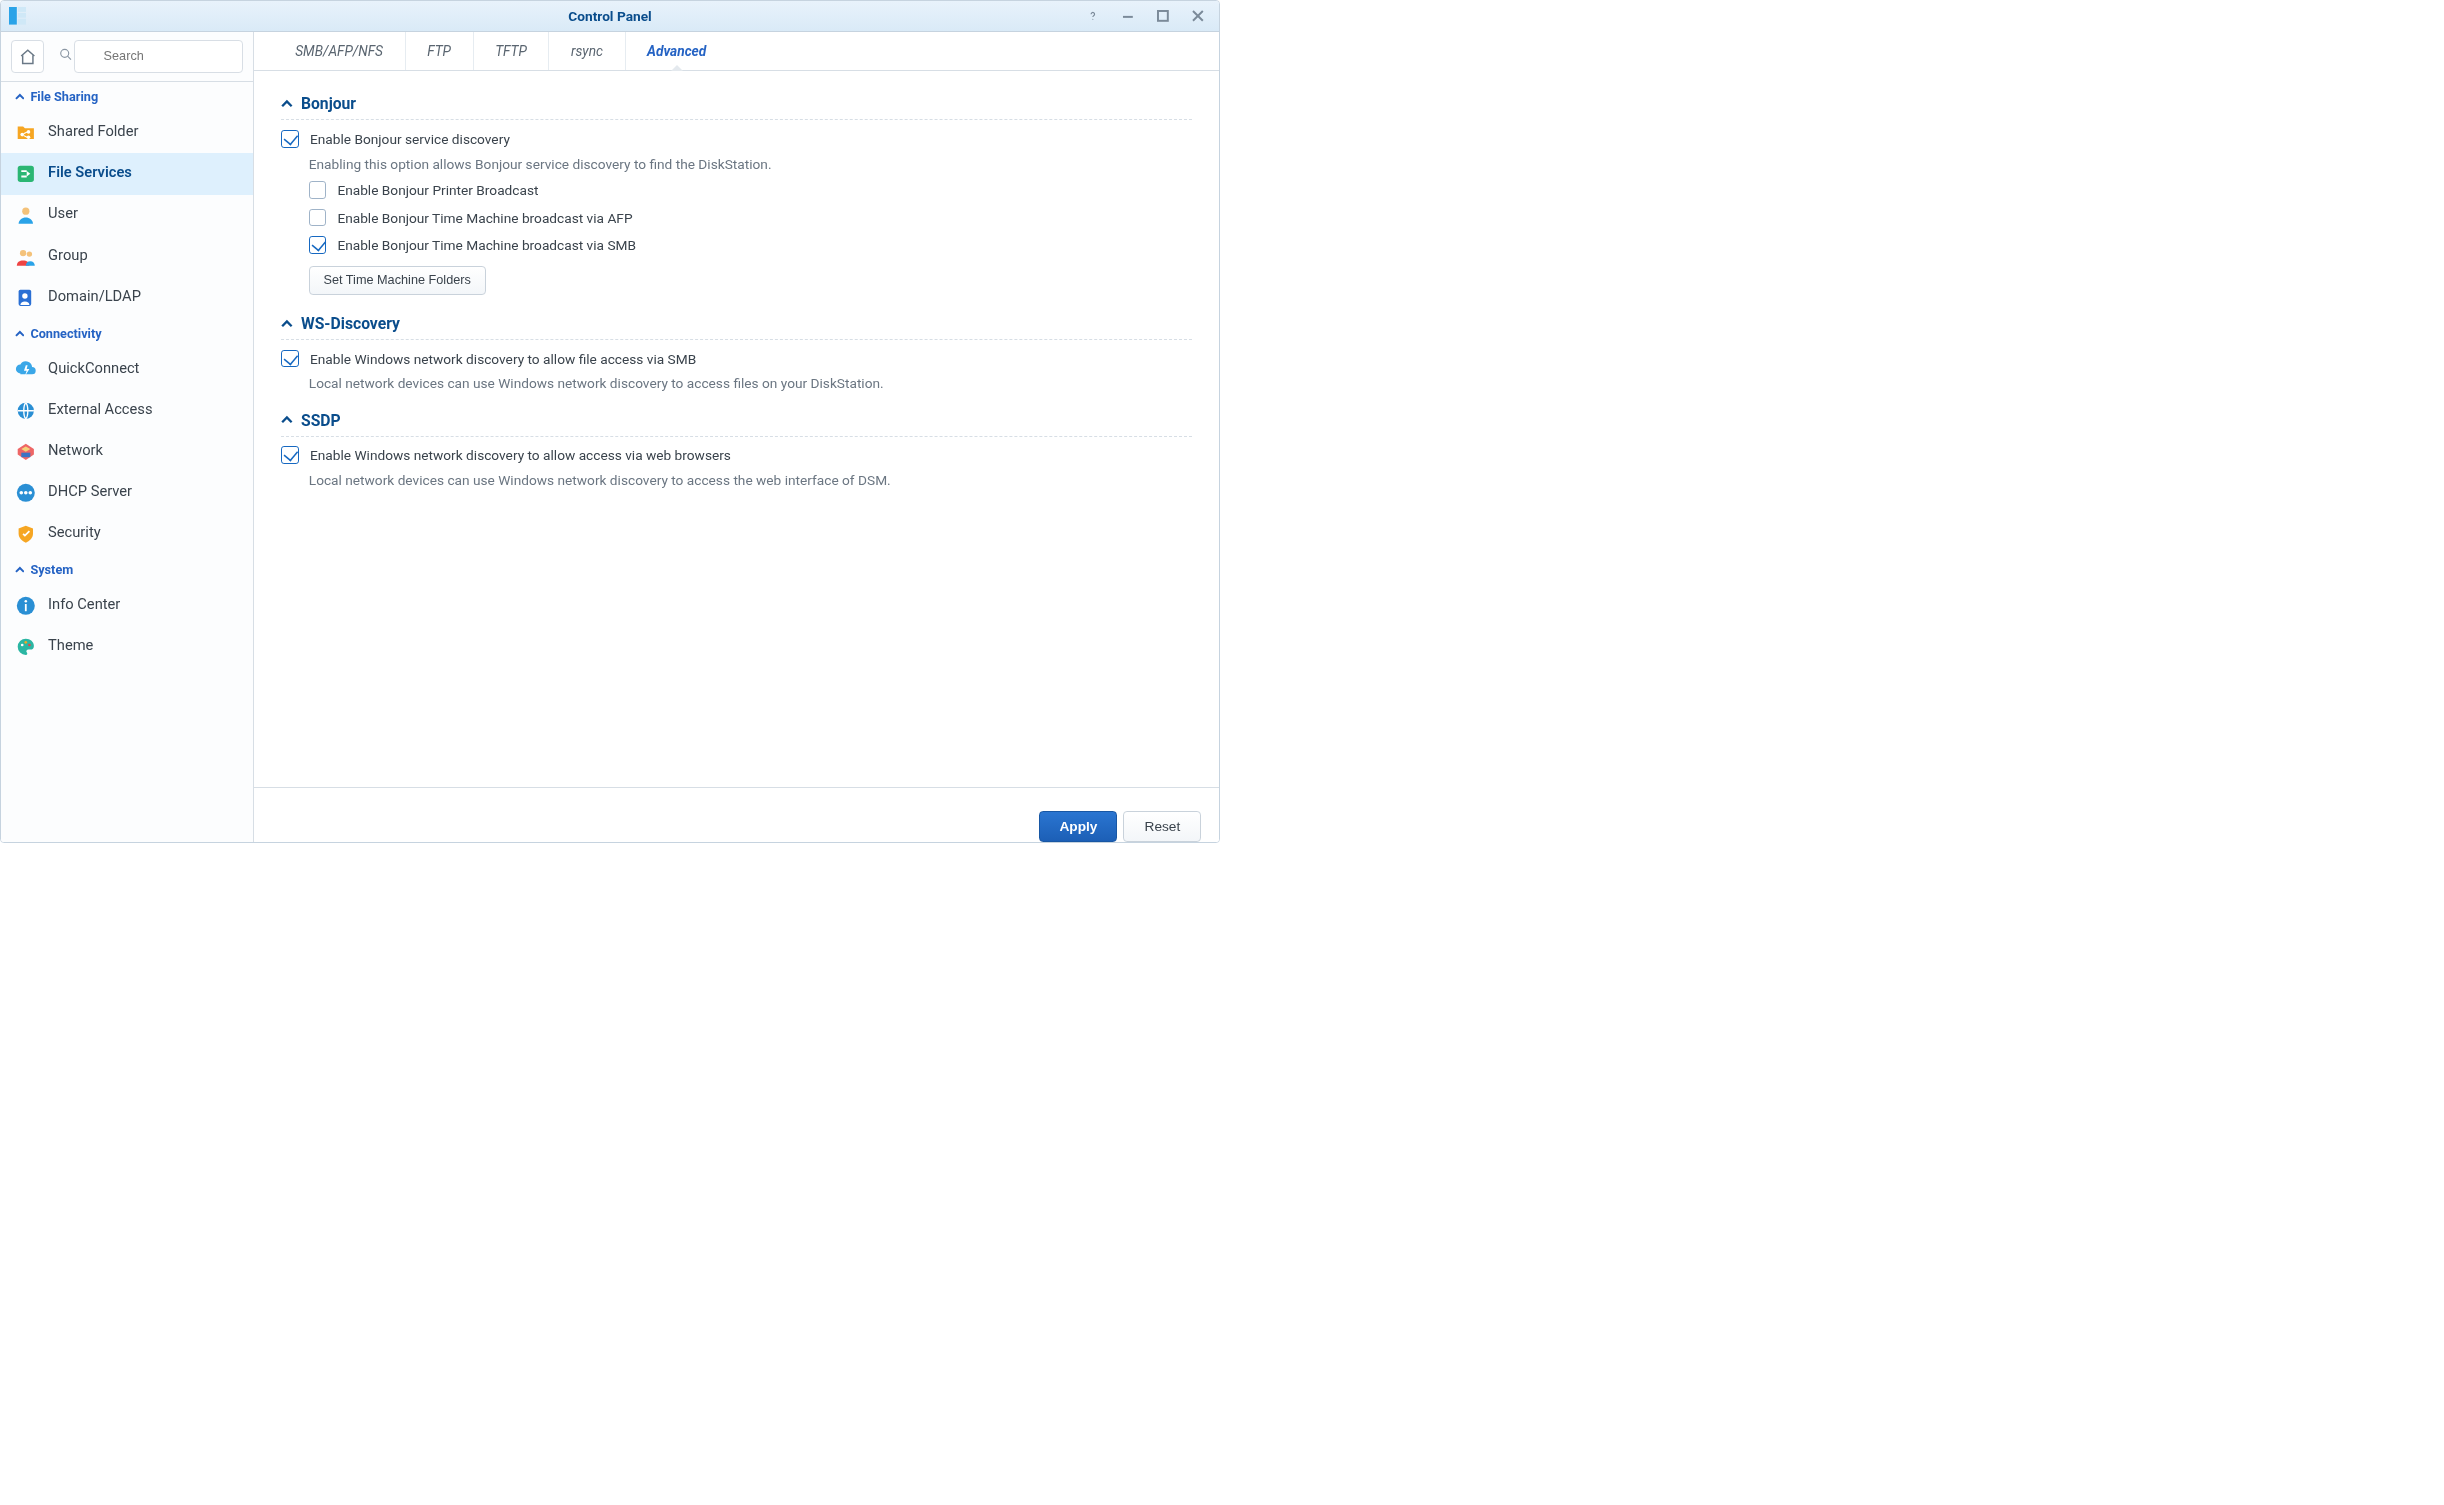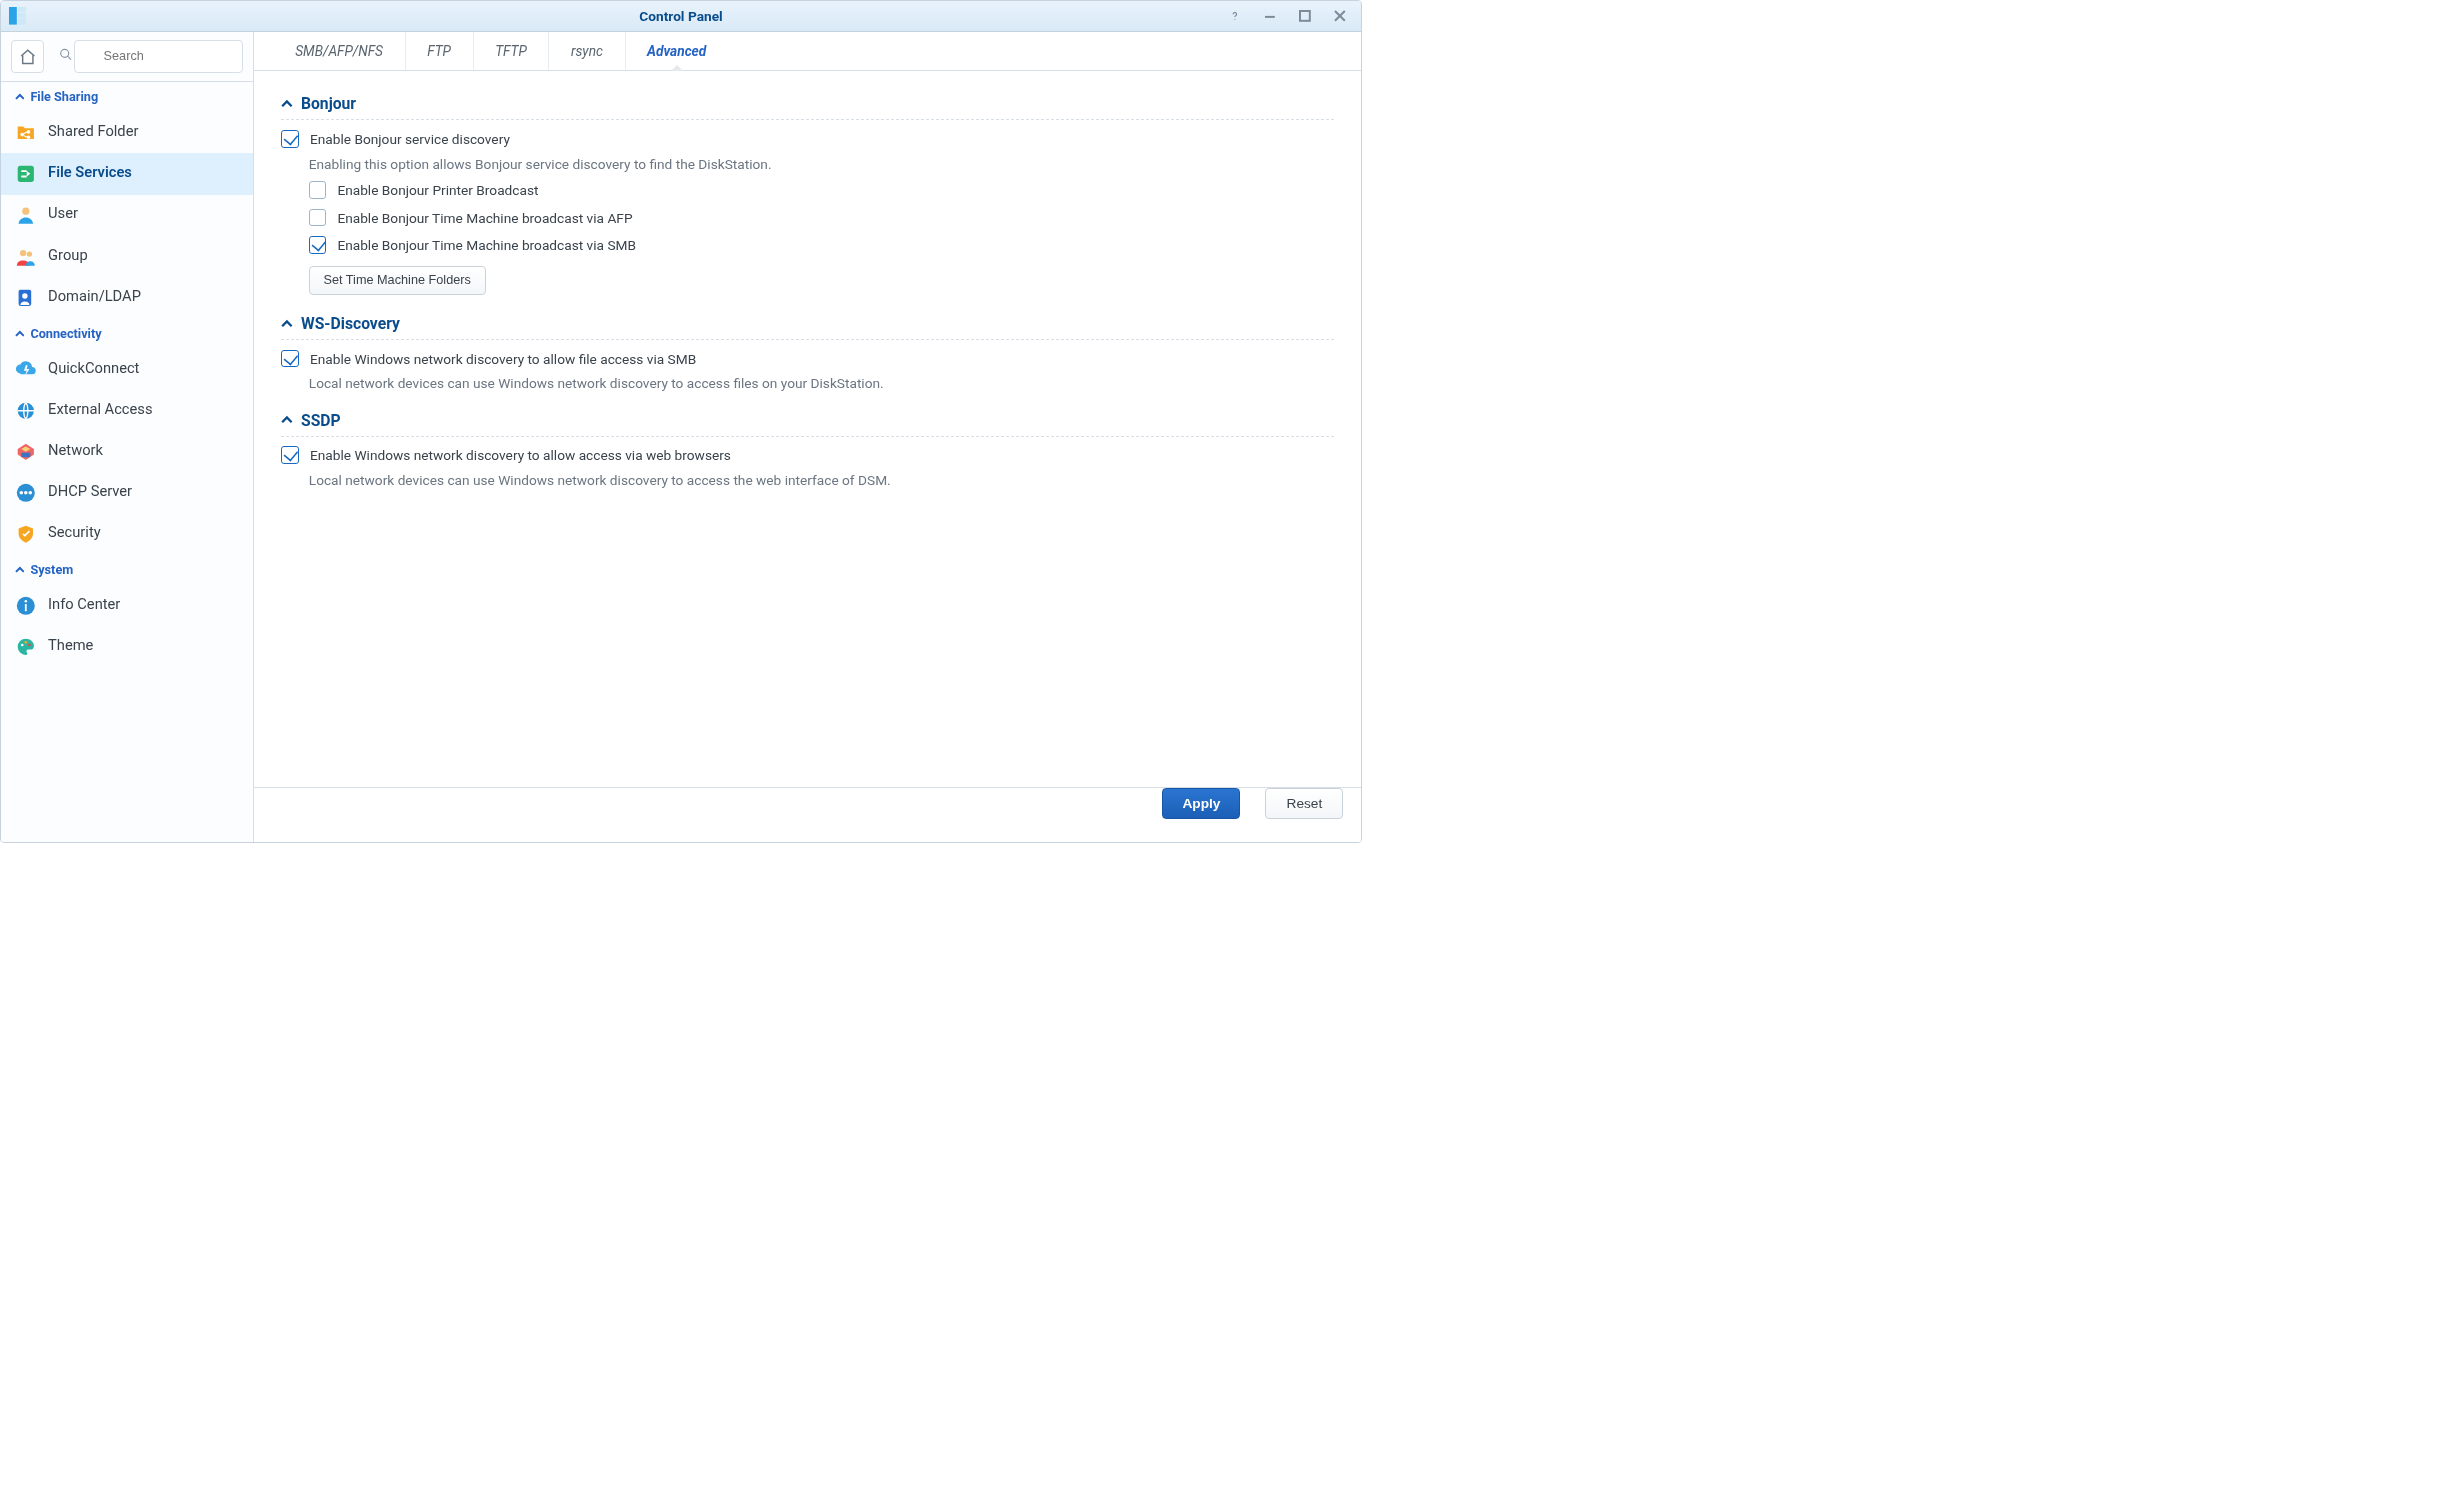--- a/index.html
+++ b/index.html
@@ -19,21 +19,21 @@
   }
   *{box-sizing:border-box;}
   html,body{margin:0;padding:0;height:100%;}
   body{
     font-family:-apple-system,BlinkMacSystemFont,"Segoe UI",Roboto,Helvetica,Arial,sans-serif;
     font-size:13.7px;
     color:var(--text);
     background:#fff;
   }
   .window{
-    width:1362px;height:843px;
+    width:1220px;height:843px;
     border:1px solid #c6d3df;border-radius:3.9px;overflow:hidden;
     display:flex;flex-direction:column;background:#fff;
   }
   
   .titlebar{
     height:31px;flex:0 0 31px;
     background:linear-gradient(to bottom,var(--titlebar-grad-a),var(--titlebar-grad-b));
     border-bottom:1px solid #c6d3df;
     display:flex;align-items:center;position:relative;
   }
@@ -72,21 +72,21 @@
   .group-h .chev{display:inline-flex;}
   .row{display:flex;align-items:center;gap:11px;margin:9.8px 0 0 0;}
   .row.indent1{margin-left:27.4px;}
   .desc{color:var(--muted);margin:7.8px 0 0 27.4px;font-size:13.7px;}
   .chk{width:17.6px;height:17.6px;border:1px solid #9fb3c8;border-radius:2.9px;background:#fff;position:relative;flex:0 0 17.6px;cursor:pointer;}
   .chk.checked{border-color:var(--chk);}
   .chk.checked::after{content:"";position:absolute;left:2.9px;top:-1px;width:9.8px;height:13.7px;background:none;border:solid var(--chk);border-width:0 2.9px 2.9px 0;transform:rotate(40deg) scale(.75);}
   .lbl{font-size:13.7px;color:#3a434c;}
   .btn{height:29px;padding:0 13.7px;border:1px solid #c9d2db;border-radius:3.9px;background:linear-gradient(#ffffff,#f3f6f9);color:#3a434c;font-size:12.7px;cursor:pointer;}
   
-  .footer{flex:0 0 55px;height:55px;border-top:1px solid var(--border);display:flex;align-items:flex-start;justify-content:flex-end;gap:25px;padding:0 17.6px;background:#fff;}
+  .footer{flex:0 0 55px;height:55px;border-top:1px solid var(--border);display:flex;align-items:flex-end;justify-content:flex-end;gap:6px;padding:0 17.6px;background:#fff;}
   .btn-primary{height:31px;min-width:78px;padding:0 17.6px;border:1px solid #1857a4;border-radius:3.9px;background:linear-gradient(#2a75d1,#1c5fb6);color:#fff;font-size:13.7px;font-weight:600;cursor:pointer;}
   .btn-secondary{height:31px;min-width:78px;padding:0 17.6px;border:1px solid #c9d2db;border-radius:3.9px;background:linear-gradient(#ffffff,#f3f6f9);color:#3a434c;font-size:13.7px;cursor:pointer;}
 </style>
 </head>
 <body>
 
 <div class="window">
 
   <div class="titlebar">
     <div class="appicon">

